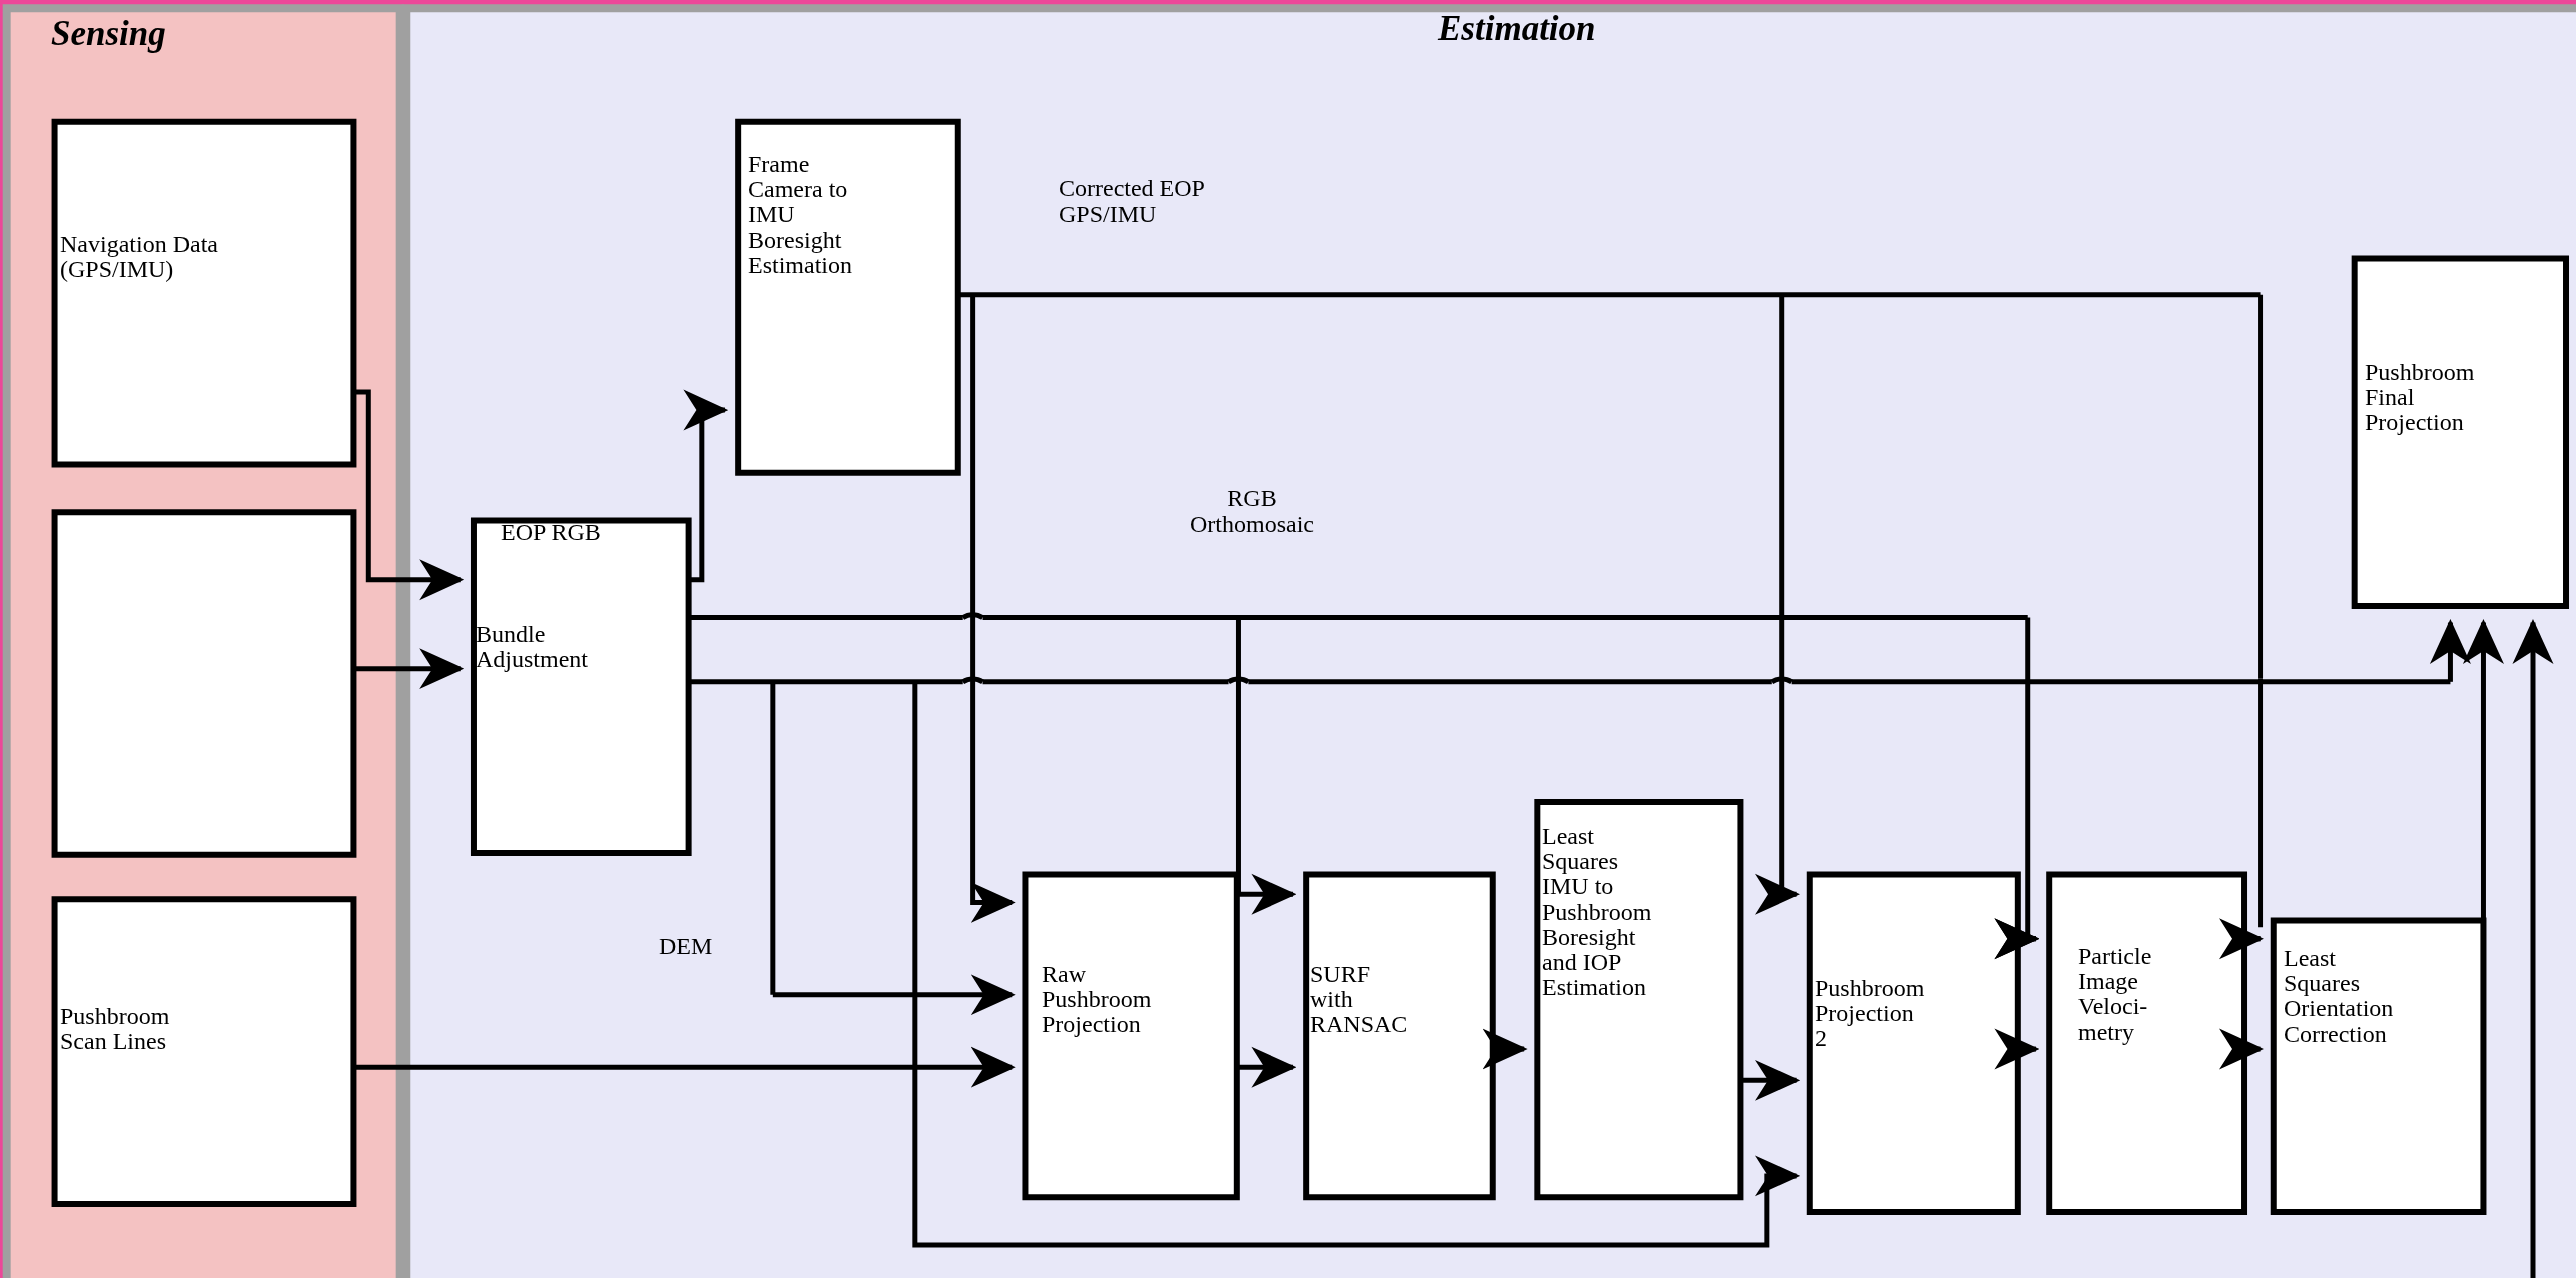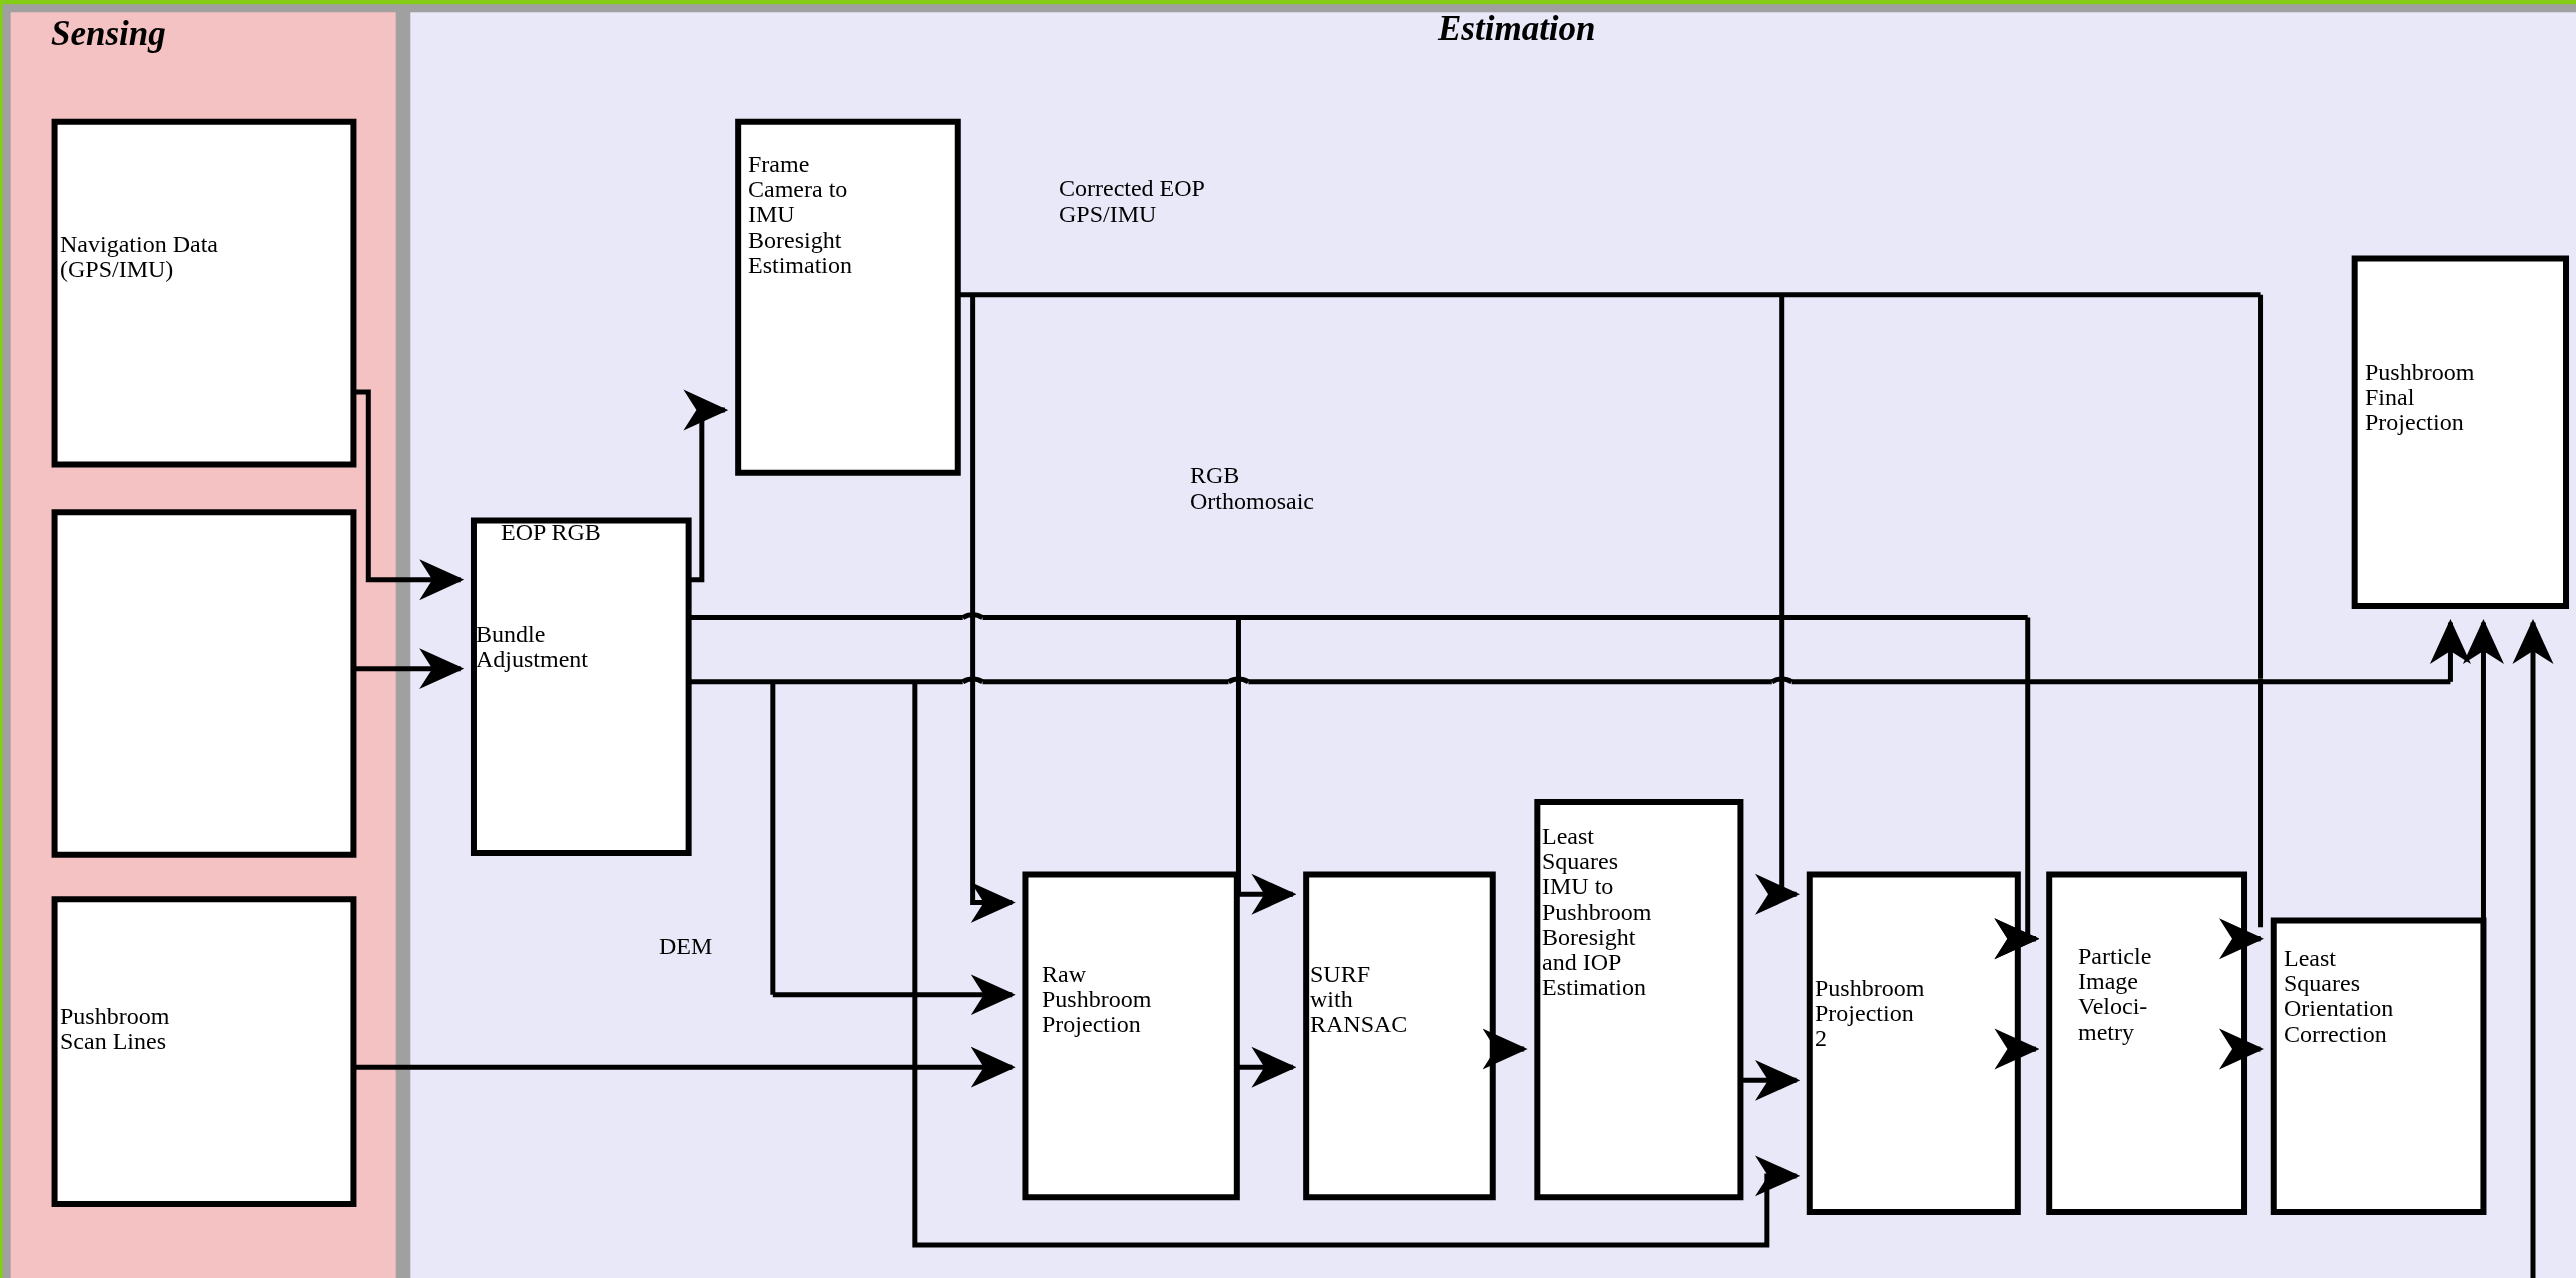--- a/index.html
+++ b/index.html
@@ -1,17 +1,17 @@
 <!DOCTYPE html>
 <html style="font-size:11.3px"><head>
 <meta charset="utf-8">
 <style>
   html,body{margin:0;padding:0;background:#ffffff;}
   body{font-family:"Liberation Serif", serif;}
-  #stage{position:relative;width:2576px;height:1278px;overflow:hidden;background:#84cc16;}
+  #stage{position:relative;width:2576px;height:1278px;overflow:hidden;background:#ec4899;}
   svg{position:absolute;left:0;top:0;width:2576px;height:1278px;}
   .boxlabel{
     position:absolute;
     font-family:"Liberation Serif", serif;
     font-size:24px;
     line-height:1.05;
     color:#000;
     white-space:pre-line;
     pointer-events:none;
   }
@@ -167,18 +167,18 @@
 Squares
 Orientation
 Correction</div>
   <div class="boxlabel" style="left:2365px;top:360px;width:213px;">Pushbroom
 Final
 Projection</div>
 
   <div class="freelabel" style="left:501px;top:519px;">EOP RGB</div>
   <div class="freelabel" style="left:1059px;top:175px;">Corrected EOP
 GPS/IMU</div>
-  <div class="freelabel" style="left:1190px;top:462px;">RGB
+  <div class="freelabel" style="left:1190px;top:485px;text-align:center;">RGB
 Orthomosaic</div>
   <div class="freelabel" style="left:659px;top:933px;">DEM</div>
 
 </div>
 
 
 </body></html>

